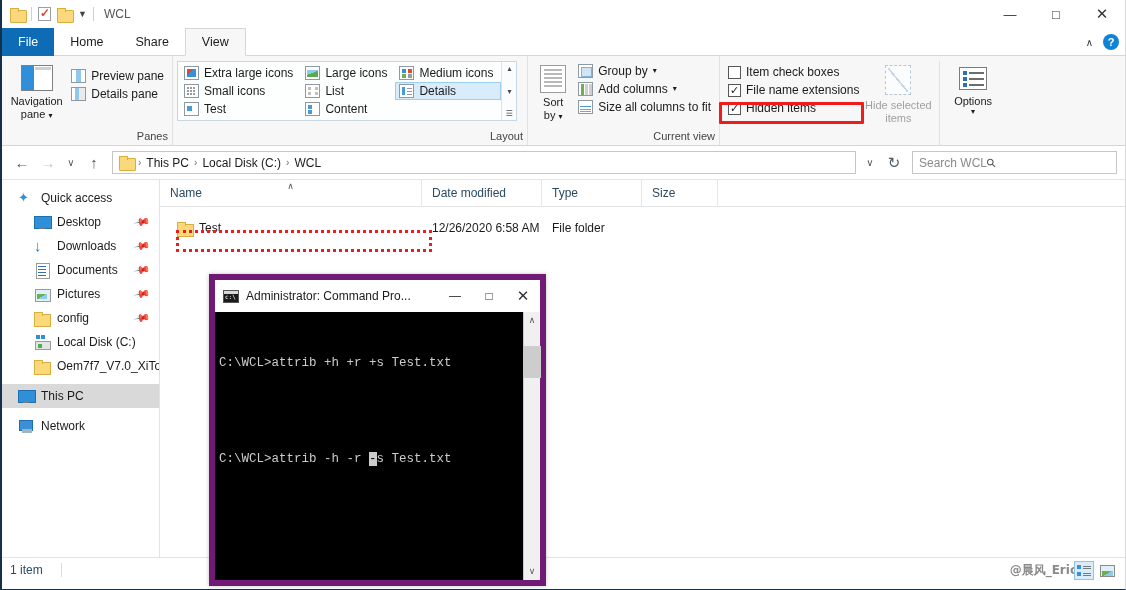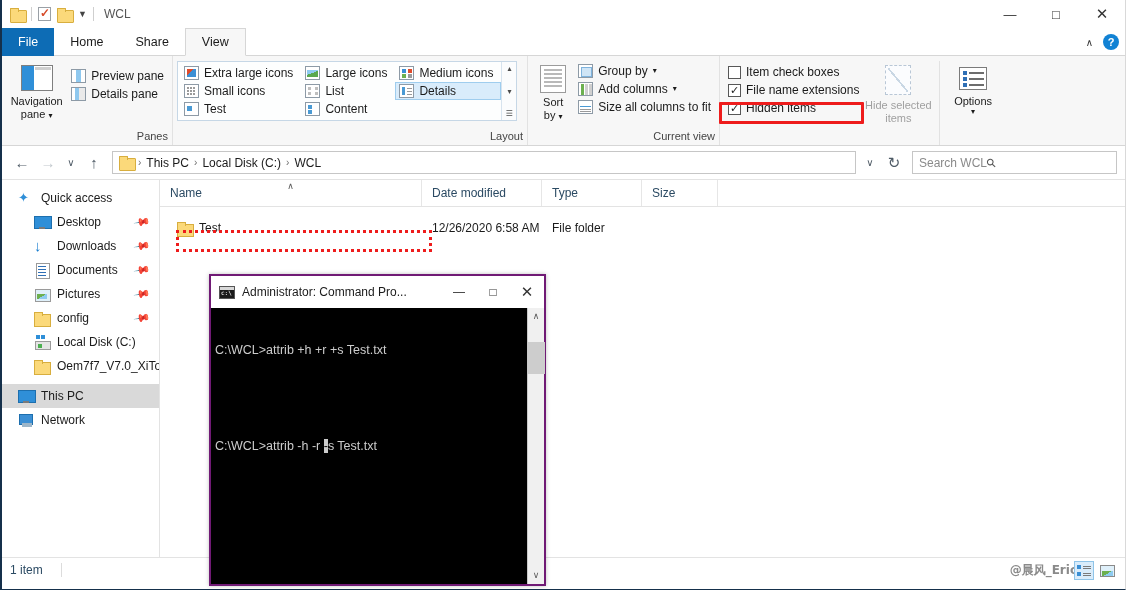--- a/index.html
+++ b/index.html
@@ -299,39 +299,39 @@
   .vb-thumbs { width:15px; height:12px; background:#dff0fa; border:1px solid #8a8a8a; position:relative; }
   .vb-thumbs::after { content:""; position:absolute; left:1px; top:5px; right:1px; bottom:0; background:linear-gradient(150deg,#6db04f 50%,#8ecbf0 50%); }
   .watermark {
     position:absolute; right:48px; top:4px; font-size:12px; font-weight:bold; color:#8a8a8a;
     text-shadow:0 0 2px #fff,1px 1px 1px #fff,-1px -1px 1px #fff;
     font-family:"DejaVu Sans", sans-serif;
   }
   
   #cmd-window {
     position:absolute; left:209px; top:274px; width:337px; height:312px;
-    background:#000000; border:2px solid #701a75; display:flex; flex-direction:column;
+    background:#000000; border:6px solid #701a75; display:flex; flex-direction:column;
     box-shadow:0 0 4px rgba(0,0,0,0.25);
   }
   .cmd-title {
     height:32px; display:flex; align-items:center; background:#fff; padding-left:8px; gap:7px;
   }
   .cmd-ico {
     width:16px; height:13px; background:#1a1a1a; border:1px solid #555; position:relative; flex:0 0 auto;
   }
   .cmd-ico::before { content:""; position:absolute; left:0; top:0; right:0; height:3px; background:#d8d8d8; }
   .cmd-ico::after { content:"c:\\"; position:absolute; left:1px; top:2px; color:#fff; font-size:6px; font-family:"DejaVu Sans Mono",monospace; }
   .cmd-title-text { font-size:12px; color:#1b1b1b; flex:1; white-space:nowrap; overflow:hidden; }
   .cmd-ctrls { display:flex; }
   .cmd-ctrls div { width:34px; height:32px; display:flex; align-items:center; justify-content:center; font-size:12px; color:#333; }
   .cmd-ctrls .c-close { font-size:15px; }
   .cmd-body { flex:1; display:flex; background:#000; }
   .cmd-text {
-    flex:1; color:#cccccc; font-family:Liberation Sans, sans-serif;
-    font-size:12.5px; line-height:16px; padding:2px 0 0 4px; white-space:pre;
+    flex:1; color:#cccccc; font-family:Liberation Mono, monospace;
+    font-size:12.5px; line-height:16px; padding:11px 0 0 4px; white-space:pre;
   }
   .cmd-text .blank { height:16px; }
   .cmd-cursor { background:#cccccc; color:#000; }
   .cmd-scroll {
     width:17px; background:#f0f0f0; border-left:1px solid #c9c9c9; display:flex;
     flex-direction:column; align-items:center; justify-content:space-between;
   }
   .cmd-scroll .arr { font-size:9px; color:#5a5a5a; height:17px; line-height:17px; }
   .cmd-thumb { position:absolute; left:0; top:17px; width:17px; height:32px; background:#cdcdcd; }
   .cmd-track { position:relative; flex:1; width:17px; }
@@ -579,21 +579,21 @@
         <span class="nav-label">Local Disk (C:)</span>
       </div>
       <div class="nav-item indent">
         <span class="ico16 ico-fold"></span>
         <span class="nav-label">Oem7f7_V7.0_XiTon</span>
       </div>
       <div class="nav-item selected" style="margin-top:6px">
         <span class="ico16 ico-desktop"></span>
         <span class="nav-label">This PC</span>
       </div>
-      <div class="nav-item" style="">
+      <div class="nav-item" style="margin-top:6px">
         <span class="ico16 ico-net"></span>
         <span class="nav-label">Network</span>
       </div>
     </div>
 
     <div class="filelist">
       <div class="colheader">
         <div class="col name">
           <span class="sortmark">∧</span>
           <span>Name</span>

